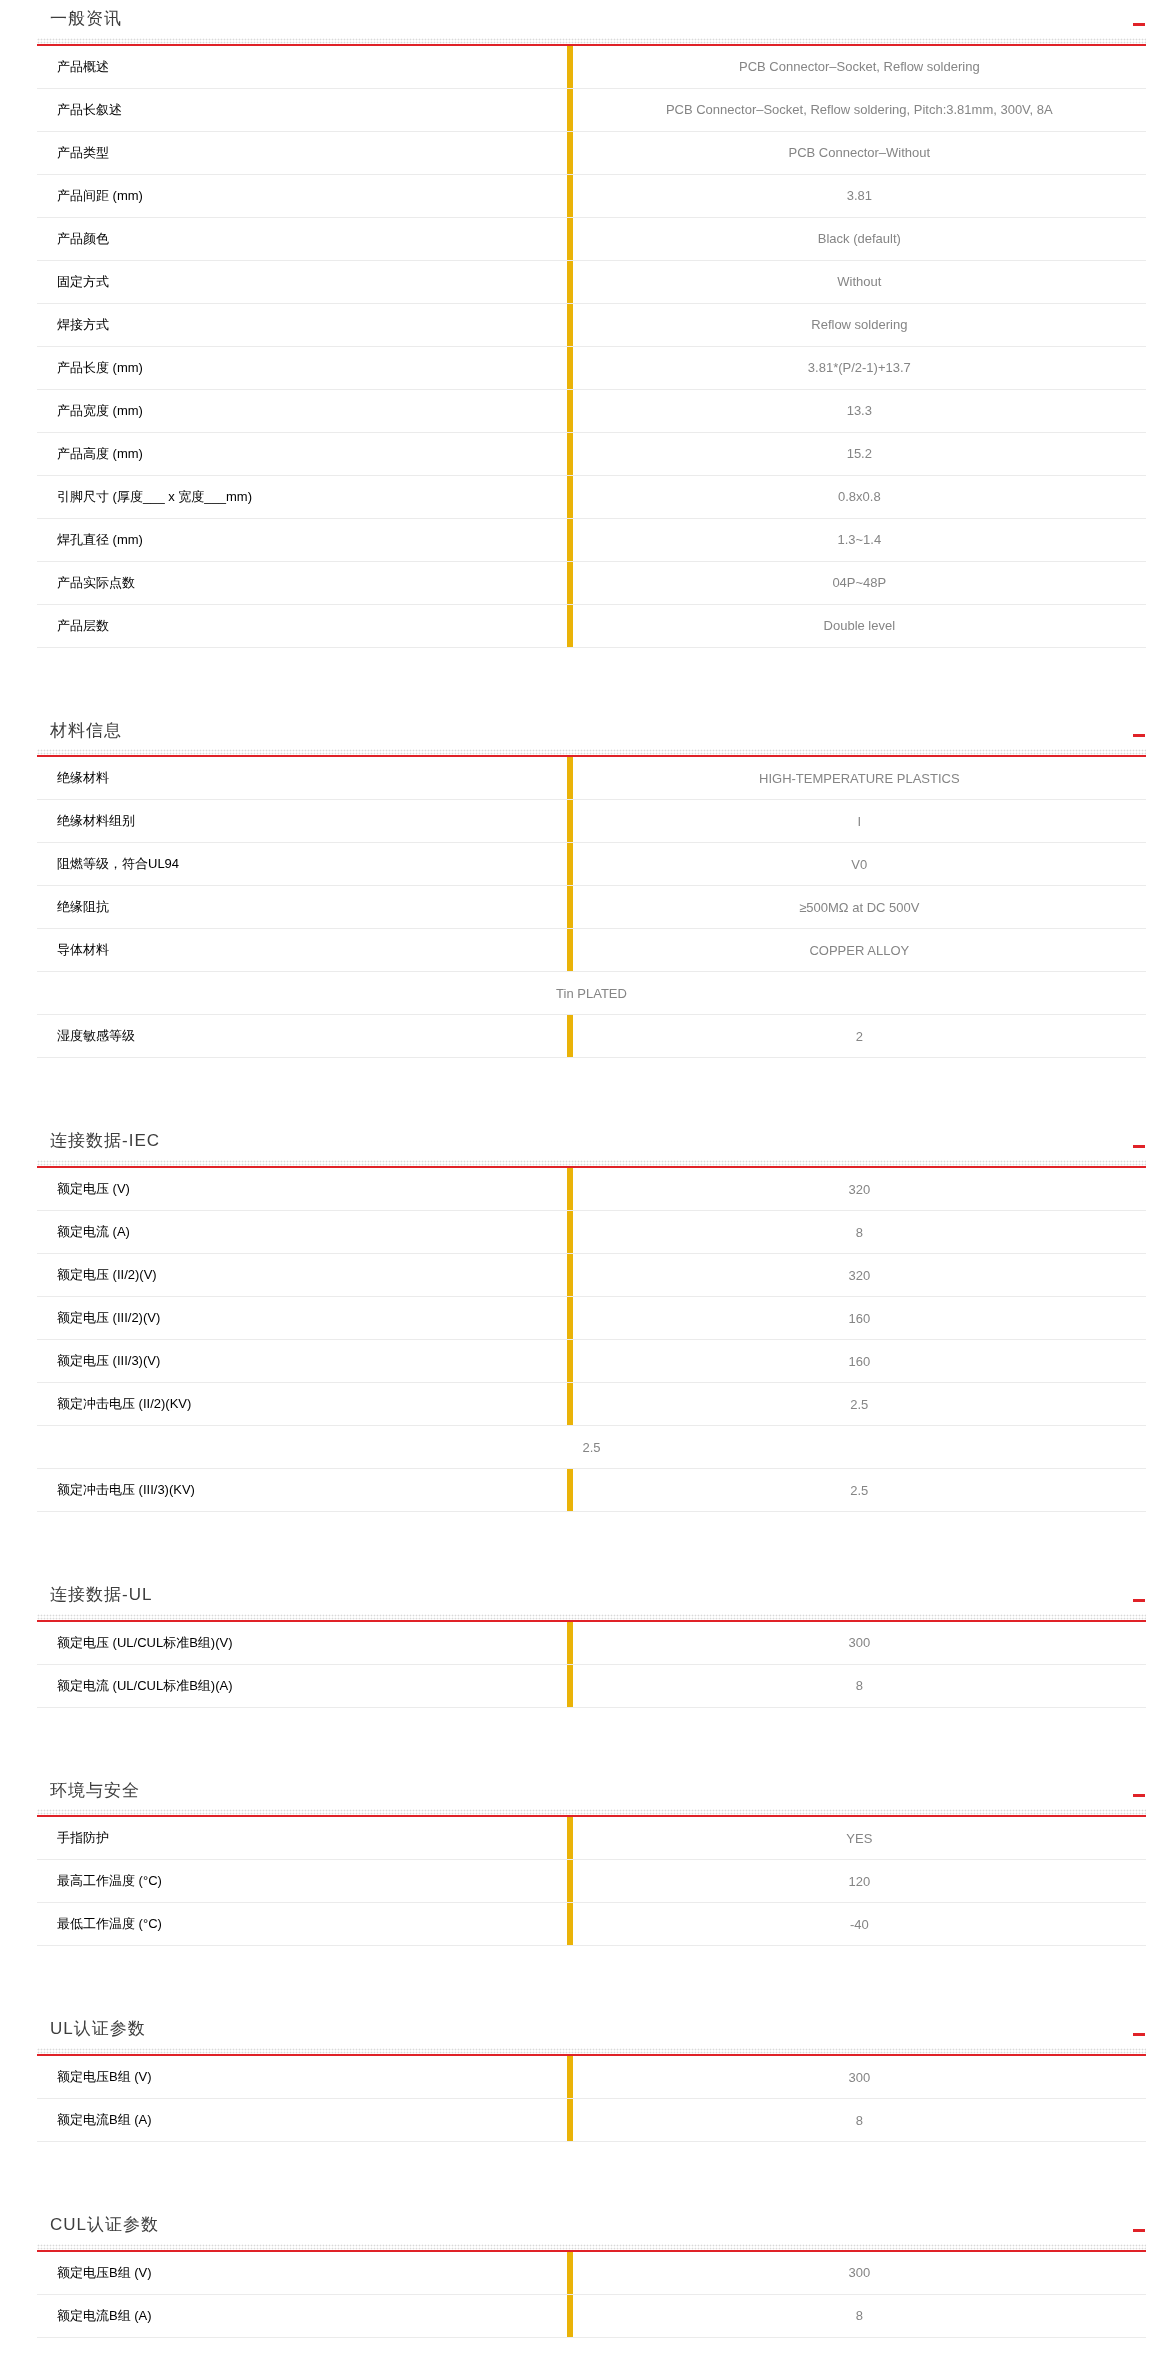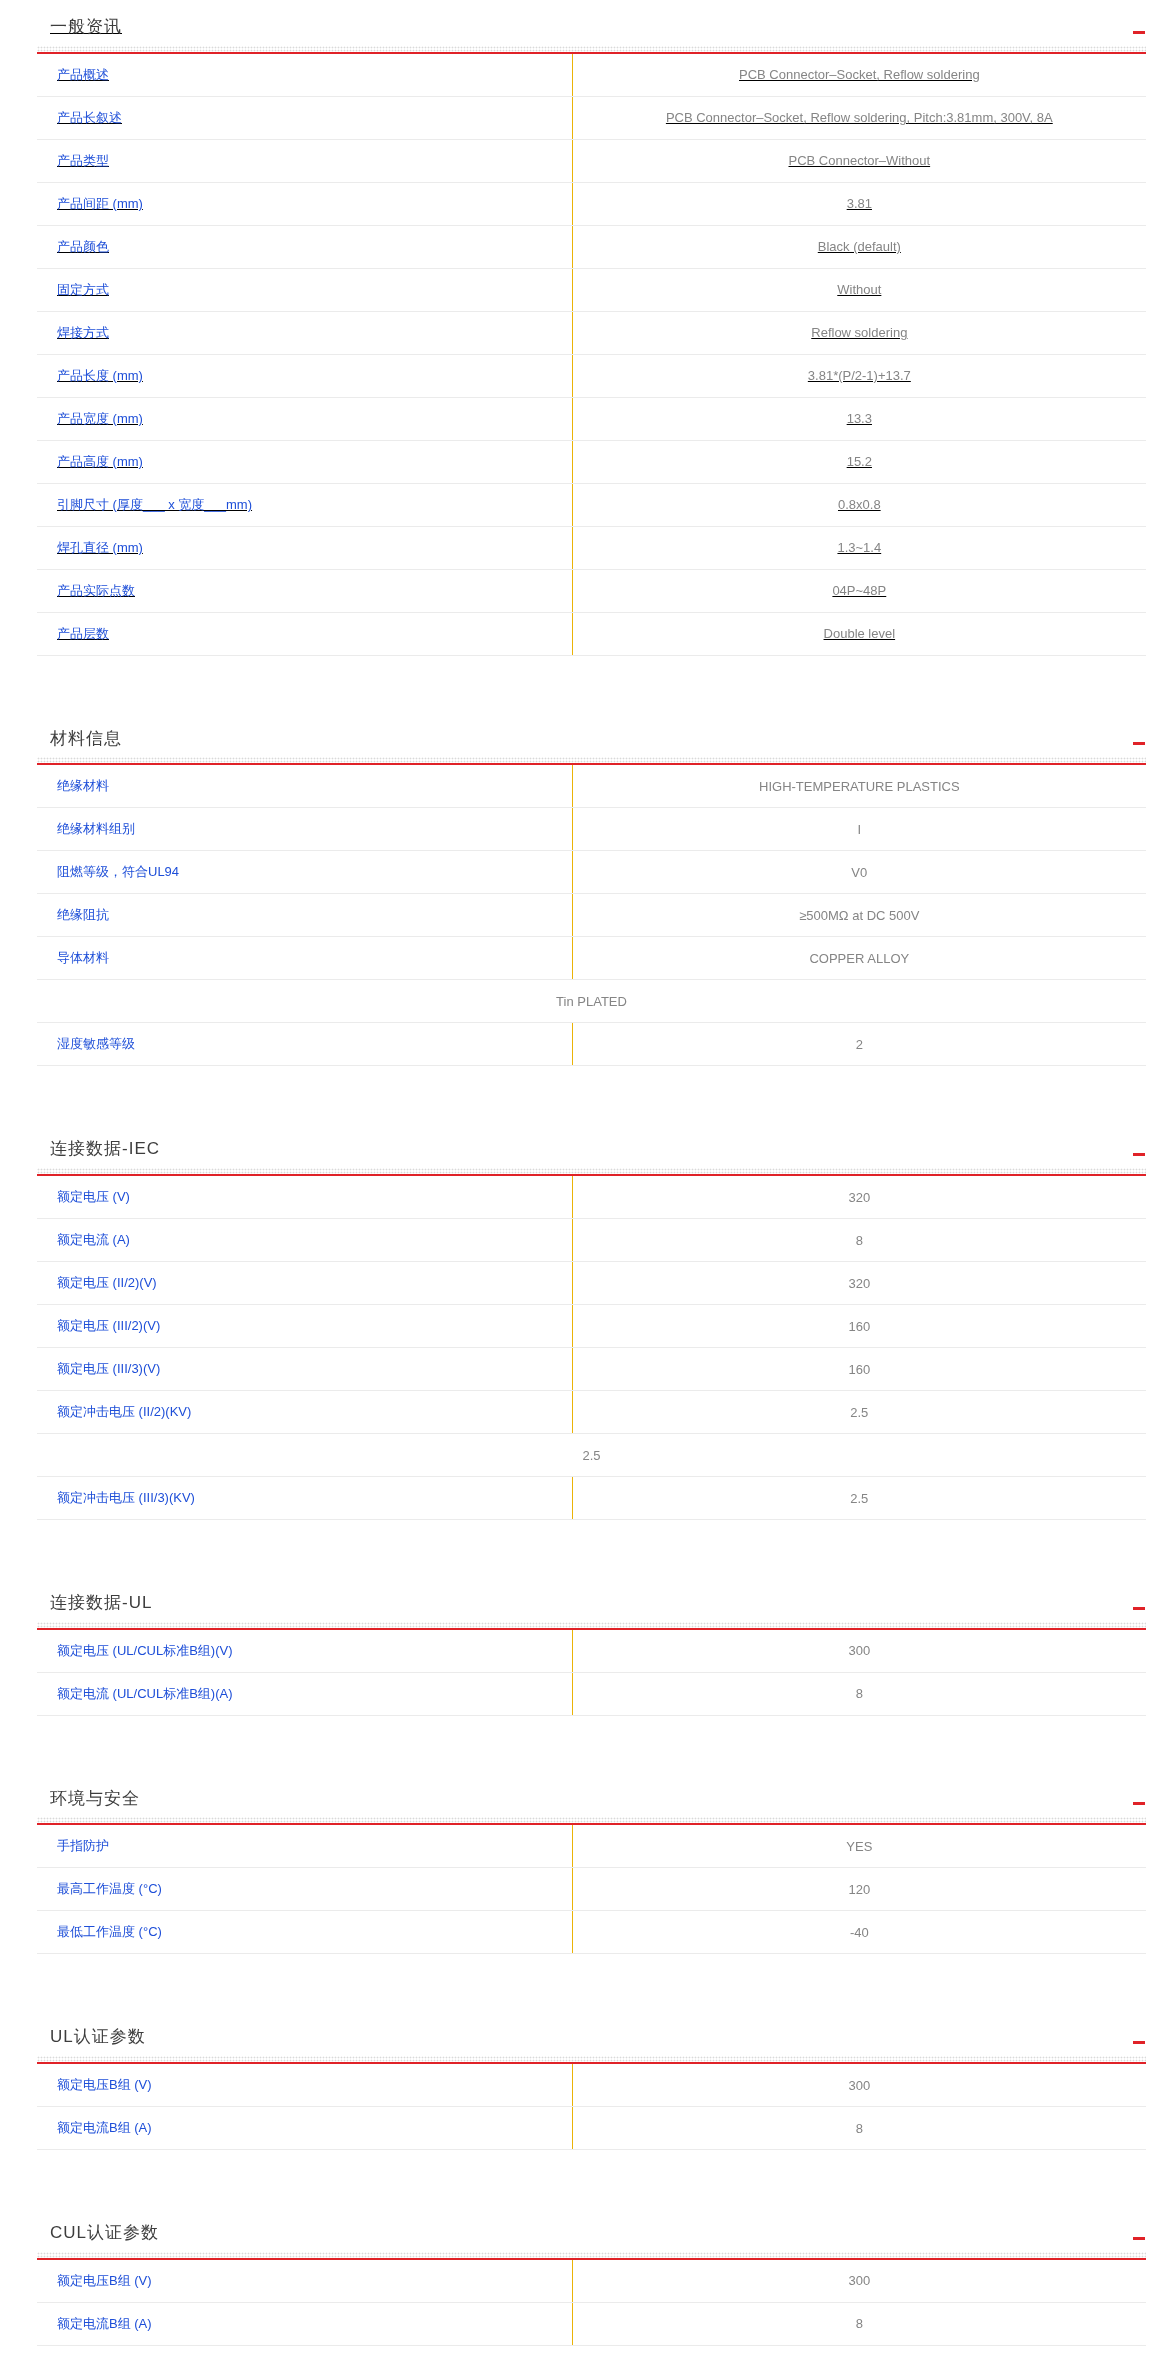--- a/index.html
+++ b/index.html
@@ -5,21 +5,21 @@
   * { box-sizing: border-box; margin: 0; padding: 0; }
   html, body { background: #ffffff; }
   body {
     width: 1175px; height: 2356px; overflow: hidden;
     font-family: "Liberation Sans", "DejaVu Sans", sans-serif;
     -webkit-font-smoothing: antialiased;
   }
   .page { padding: 10px 29px 0 37px; }
 
   .section { margin-top: 74px; }
-  .section:first-child { margin-top: 8px; text-decoration: underline; }
+  .section:first-child { margin-top: 0; }
 
   .sec-head {
     display: flex; justify-content: space-between; align-items: flex-end;
     margin: 0 1px 9px 13px;
   }
   .sec-title {
     font-size: 17px; font-weight: 400; color: #3d3d3d; letter-spacing: 1px;
     line-height: 1.1;
   }
   .collapse-btn {
@@ -36,22 +36,22 @@
   }
 
   .spec-table { width: 100%; }
   .spec-row {
     display: flex; align-items: stretch; height: 43px;
     border-bottom: 1px solid #ebebeb;
     font-size: 13px; font-weight: 400;
   }
   .cell-label {
     width: 48.3%; display: flex; align-items: center;
-    padding-left: 20px; color: #1d4ed8;
-    border-right: 1px solid #eab308;
+    padding-left: 20px; color: #000000;
+    border-right: 6px solid #eab308;
   }
   .cell-value {
     flex: 1; display: flex; align-items: center; justify-content: center;
     text-align: center; color: #858585; padding: 0 10px;
   }
 
   .note {
     margin-top: 24px; text-align: center;
     font-size: 13px; color: #8c8c8c; letter-spacing: 0.5px;
   }

